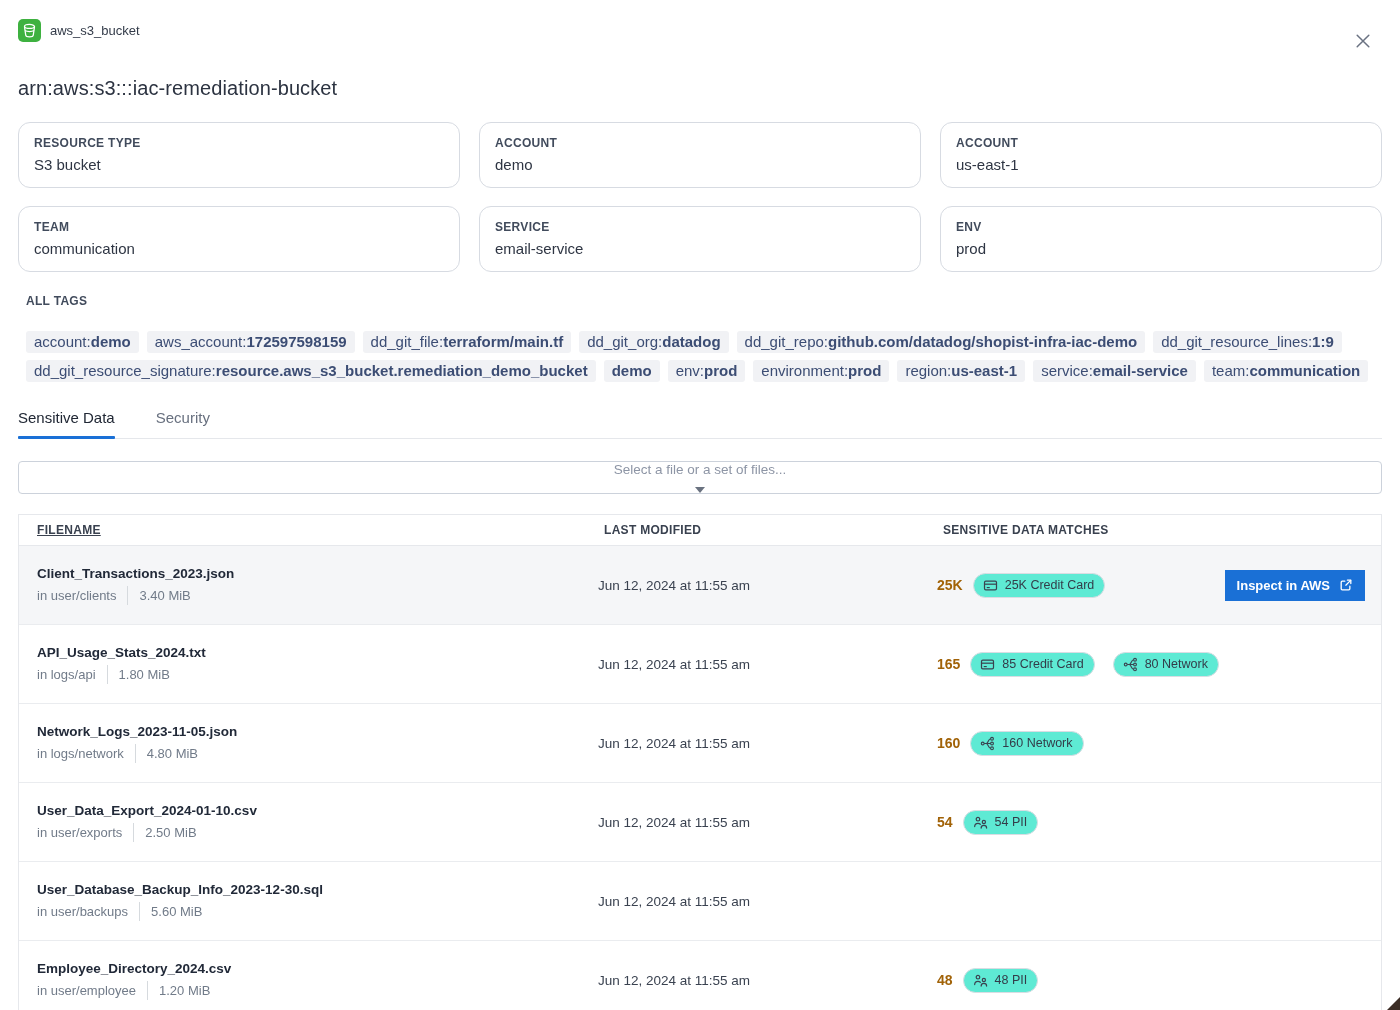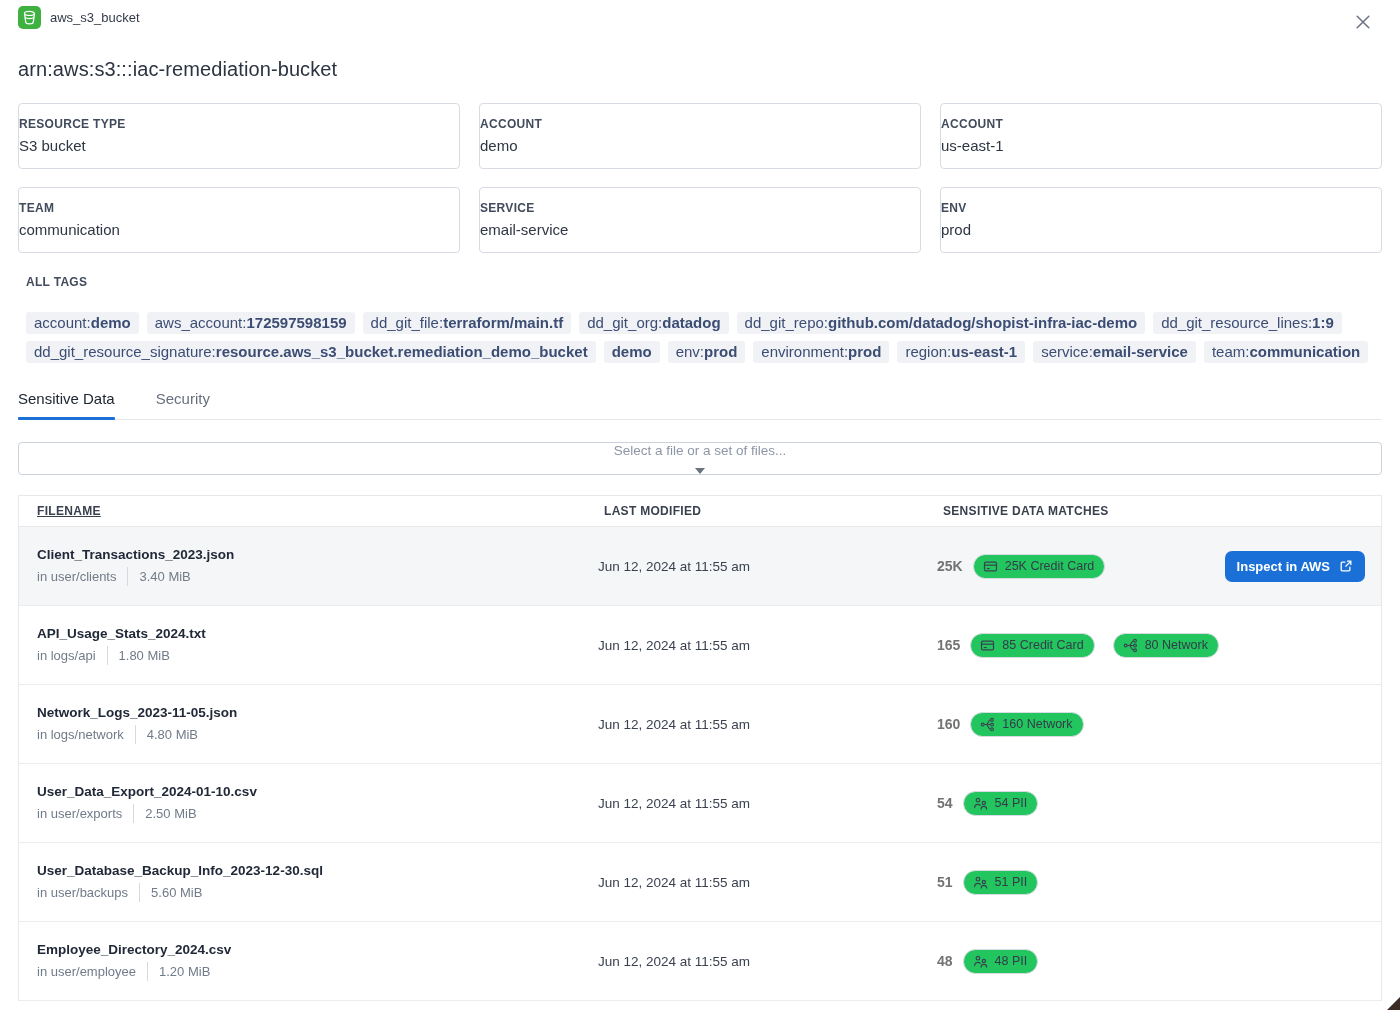--- a/index.html
+++ b/index.html
@@ -6,35 +6,35 @@
   html, body { width: 1400px; height: 1010px; overflow: hidden; }
   body {
     font-family: "Liberation Sans", sans-serif;
     background: #ffffff;
     color: #2e3543;
     position: relative;
   }
   .page { padding: 0 18px; }
 
   
-  .top-bar { display: flex; align-items: center; justify-content: space-between; }
+  .top-bar { display: flex; align-items: flex-start; justify-content: space-between; padding-top: 19px; }
   .resource-chip { display: flex; align-items: center; gap: 9px; }
   .s3-icon {
     width: 23px; height: 23px; background: #3eb140; border-radius: 5px;
     display: flex; align-items: center; justify-content: center; flex: none;
   }
   .resource-chip-label { font-size: 13px; color: #333b49; }
   .close-btn { background: none; border: none; cursor: pointer; padding: 4px; margin-top: 9px; margin-right: 6px; line-height: 0; }
 
   
   .page-title { font-size: 20px; font-weight: 400; color: #2c3341; margin-top: 23px; letter-spacing: 0.1px; }
 
   
   .cards-grid { display: grid; grid-template-columns: repeat(3, 1fr); column-gap: 19px; row-gap: 18px; margin-top: 22px; }
-  .card { border: 1px solid #d7dbe2; border-radius: 4px; padding: 13px 0; min-height: 66px; }
+  .card { border: 1px solid #d7dbe2; border-radius: 12px; padding: 13px 15px; min-height: 66px; }
   .card-label { font-size: 12px; font-weight: 700; color: #414b5c; letter-spacing: 0.3px; }
   .card-value { font-size: 15px; color: #2e3543; margin-top: 6px; }
 
   
   .tags-section { margin-top: 22px; margin-left: 8px; }
   .tags-label { font-size: 12px; font-weight: 700; color: #414b5c; letter-spacing: 0.3px; }
   .tags-wrap { display: flex; flex-wrap: wrap; gap: 7px 8px; margin-top: 23px; }
   .tag {
     background: #f1f2f5; border-radius: 3px; padding: 2px 8px 3px; font-size: 15px;
     color: #3c4d74; line-height: 17px; white-space: nowrap; cursor: pointer;
@@ -64,32 +64,32 @@
   .th { font-size: 12px; font-weight: 700; color: #39414f; letter-spacing: 0.3px; padding-left: 6px; }
   .th:first-child { padding-left: 18px; text-decoration: underline; }
   .row { display: grid; grid-template-columns: 579px 339px 1fr; height: 79px; align-items: center; border-bottom: 1px solid #eaecef; cursor: pointer; }
   .row.highlighted { background: #f5f6f8; }
   .cell-file { padding-left: 18px; }
   .file-name { font-size: 13.5px; font-weight: 700; color: #212938; }
   .file-meta { display: flex; align-items: center; margin-top: 5px; font-size: 13px; color: #717b89; }
   .meta-divider { width: 1px; height: 19px; background: #d6dade; margin: 0 11px; }
   .cell-modified { font-size: 13.5px; color: #3a4250; }
   .cell-matches { display: flex; align-items: center; gap: 10px; padding-right: 8px; }
-  .match-count { font-size: 14px; font-weight: 700; color: #737373; }
+  .match-count { font-size: 14px; font-weight: 700; color: #a16207; }
   .badge {
     display: inline-flex; align-items: center; gap: 7px; border: 1px solid #d9dde3;
-    border-radius: 20px; padding: 4px 10px 4px 9px; font-size: 12.5px; color: #333c49; background: #22c55e;
+    border-radius: 20px; padding: 4px 10px 4px 9px; font-size: 12.5px; color: #333c49; background: #5eead4;
     white-space: nowrap;
   }
   .badge-icon, .btn-icon { line-height: 0; display: inline-flex; }
   .spacer { flex: 1; }
   .inspect-btn {
     display: inline-flex; align-items: center; gap: 9px; background: #1a70d6; color: #fff;
     font-family: "Liberation Sans", sans-serif; font-size: 13px; font-weight: 700;
-    border: none; border-radius: 7px; padding: 8px 12px; cursor: pointer; margin-right: 8px;
+    border: none; border-radius: 0; padding: 8px 12px; cursor: pointer; margin-right: 8px;
   }
 
   
   .cursor-artifact {
     position: absolute; right: 0; bottom: 0; width: 0; height: 0;
     border-right: 13px solid #3b2d26; border-top: 13px solid transparent;
   }
 </style>
 </head>
 <body>
@@ -338,61 +338,44 @@
   <div class="row">
     <div class="cell-file">
       <div class="file-name">User_Database_Backup_Info_2023-12-30.sql</div>
       <div class="file-meta">
         <span>in user/backups</span>
         <span class="meta-divider"></span>
         <span>5.60 MiB</span>
       </div>
     </div>
     <div class="cell-modified">Jun 12, 2024 at 11:55 am</div>
-    <div class="cell-matches">
-      <span class="match-count">51</span>
+  </div>
+
+  <div class="row">
+    <div class="cell-file">
+      <div class="file-name">Employee_Directory_2024.csv</div>
+      <div class="file-meta">
+        <span>in user/employee</span>
+        <span class="meta-divider"></span>
+        <span>1.20 MiB</span>
+      </div>
+    </div>
+    <div class="cell-modified">Jun 12, 2024 at 11:55 am</div>
+    <div class="cell-matches">
+      <span class="match-count">48</span>
       <span style="display:inline-flex;gap:10px;align-items:center;">
               <span class="badge">
                 <span class="badge-icon">
                   <svg width="15" height="15" viewBox="0 0 16 16" fill="none" stroke="#3a4350" stroke-width="1.3" stroke-linecap="round">
                     <circle cx="5.3" cy="4.4" r="1.9"></circle>
                     <path d="M1.8 12.3 C1.8 10.3 3.3 8.9 5.3 8.9 C6.3 8.9 7.2 9.3 7.8 9.9"></path>
                     <circle cx="11.6" cy="7.4" r="1.7"></circle>
                     <path d="M8.7 13.9 C8.7 12.2 10 11 11.6 11 C13.2 11 14.5 12.2 14.5 13.9"></path>
                   </svg>
                 </span>
-                <span>51 PII</span>
-              </span>
-            </span>
-      <span class="spacer"></span>
-    </div>
-  </div>
-
-  <div class="row">
-    <div class="cell-file">
-      <div class="file-name">Employee_Directory_2024.csv</div>
-      <div class="file-meta">
-        <span>in user/employee</span>
-        <span class="meta-divider"></span>
-        <span>1.20 MiB</span>
-      </div>
-    </div>
-    <div class="cell-modified">Jun 12, 2024 at 11:55 am</div>
-    <div class="cell-matches">
-      <span class="match-count">48</span>
-      <span style="display:inline-flex;gap:10px;align-items:center;">
-              <span class="badge">
-                <span class="badge-icon">
-                  <svg width="15" height="15" viewBox="0 0 16 16" fill="none" stroke="#3a4350" stroke-width="1.3" stroke-linecap="round">
-                    <circle cx="5.3" cy="4.4" r="1.9"></circle>
-                    <path d="M1.8 12.3 C1.8 10.3 3.3 8.9 5.3 8.9 C6.3 8.9 7.2 9.3 7.8 9.9"></path>
-                    <circle cx="11.6" cy="7.4" r="1.7"></circle>
-                    <path d="M8.7 13.9 C8.7 12.2 10 11 11.6 11 C13.2 11 14.5 12.2 14.5 13.9"></path>
-                  </svg>
-                </span>
                 <span>48 PII</span>
               </span>
             </span>
       <span class="spacer"></span>
     </div>
   </div>
 </div>
   </div>
 
 </div>

